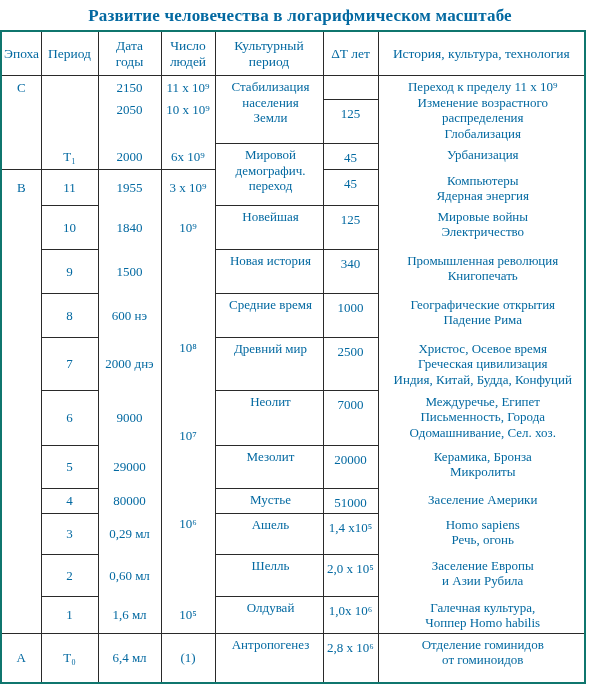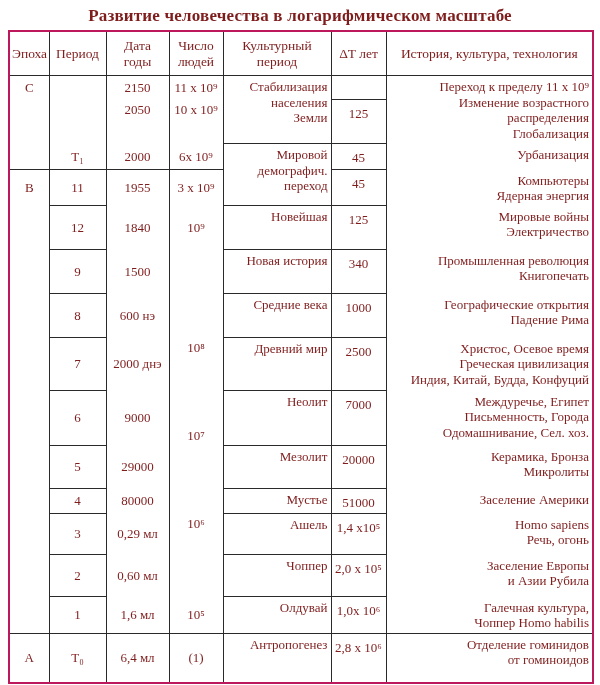--- a/index.html
+++ b/index.html
@@ -1,47 +1,47 @@
 <!DOCTYPE html>
 <html><head>
 <meta charset="utf-8">
 <style>
   html,body{margin:0;padding:0;background:#fff;}
   .page{
     position:relative;width:600px;height:685px;background:#ffffff;overflow:hidden;
-    font-family:"Liberation Serif","DejaVu Serif",serif;color:#7f1d1d;
+    font-family:"Liberation Serif","DejaVu Serif",serif;color:#0369a1;
   }
   .title{
     margin:0;padding-top:6px;text-align:center;
     font-size:17px;font-weight:bold;line-height:20px;letter-spacing:0.2px;
   }
   table.dev{
     border-collapse:collapse;table-layout:fixed;
-    width:584px;margin-left:8px;margin-top:4px;
-    border:2px solid #be185d;
+    width:584px;margin-top:4px;
+    border:2px solid #0f766e;
   }
   col.c-epoch{width:40px;}
   col.c-period{width:57px;}
   col.c-date{width:63px;}
   col.c-people{width:54px;}
   col.c-culture{width:108px;}
   col.c-dt{width:55px;}
   col.c-history{width:207px;}
   th{
     font-weight:normal;font-size:13.5px;line-height:16px;
     text-align:center;vertical-align:middle;white-space:pre-line;
     border-left:1px solid #2a2a2a;border-bottom:1px solid #2a2a2a;
     height:43px;padding:0 2px;
   }
   td{
     font-size:13px;line-height:15.5px;white-space:pre-line;
     text-align:center;vertical-align:middle;
     border-left:1px solid #2a2a2a;padding:0 2px;
   }
-  td.t{text-align:right;vertical-align:top;padding:3px 3px 2px 6px;}
+  td.t{text-align:center;vertical-align:top;padding:3px 3px 2px 6px;}
   td.dtc{vertical-align:top;padding-top:6px;}
   td.ct{vertical-align:top;padding-top:2px;}
   td.cb{vertical-align:bottom;padding-bottom:2px;}
   .bb{border-bottom:1px solid #2a2a2a;}
   tr.h24{height:24px;} tr.h44{height:44px;} tr.h26{height:26px;}
   tr.h36{height:36px;} tr.h53{height:53px;} tr.h55{height:55px;}
   tr.h43{height:43px;} tr.h25{height:25px;} tr.h41{height:41px;}
   tr.h42{height:42px;} tr.h34{height:34px;} tr.h50{height:50px;}
 </style>
 </head>
@@ -111,21 +111,21 @@
         <td>B</td>
         <td class="bb">11</td>
         <td>1955</td>
         <td>3 x 10⁹</td>
         <td class="dtc bb">45</td>
         <td class="t">Компьютеры
 Ядерная энергия</td>
       </tr>
       <tr class="h44">
         <td></td>
-        <td class="bb">12</td>
+        <td class="bb">10</td>
         <td>1840</td>
         <td>10⁹</td>
         <td class="t bb">Новейшая</td>
         <td class="dtc bb">125</td>
         <td class="t">Мировые войны
 Электричество</td>
       </tr>
       <tr class="h44">
         <td></td>
         <td class="bb">9</td>
@@ -134,21 +134,21 @@
         <td class="t bb">Новая история</td>
         <td class="dtc bb">340</td>
         <td class="t">Промышленная революция
 Книгопечать</td>
       </tr>
       <tr class="h44">
         <td></td>
         <td class="bb">8</td>
         <td>600 нэ</td>
         <td></td>
-        <td class="t bb">Средние века</td>
+        <td class="t bb">Средние время</td>
         <td class="dtc bb">1000</td>
         <td class="t">Географические открытия
 Падение Рима</td>
       </tr>
       <tr class="h53">
         <td></td>
         <td class="bb">7</td>
         <td>2000 днэ</td>
         <td class="ct">10⁸</td>
         <td class="t bb">Древний мир</td>
@@ -195,21 +195,21 @@
         <td class="t bb">Ашель</td>
         <td class="dtc bb">1,4 x10⁵</td>
         <td class="t">Homo sapiens
 Речь, огонь</td>
       </tr>
       <tr class="h42">
         <td></td>
         <td class="bb">2</td>
         <td>0,60 мл</td>
         <td></td>
-        <td class="t bb">Чоппер</td>
+        <td class="t bb">Шелль</td>
         <td class="dtc bb">2,0 x 10⁵</td>
         <td class="t">Заселение Европы
 и Азии Рубила</td>
       </tr>
       <tr class="h34">
         <td class="bb"></td>
         <td class="bb">1</td>
         <td class="bb">1,6 мл</td>
         <td class="bb">10⁵</td>
         <td class="t bb">Олдувай</td>

